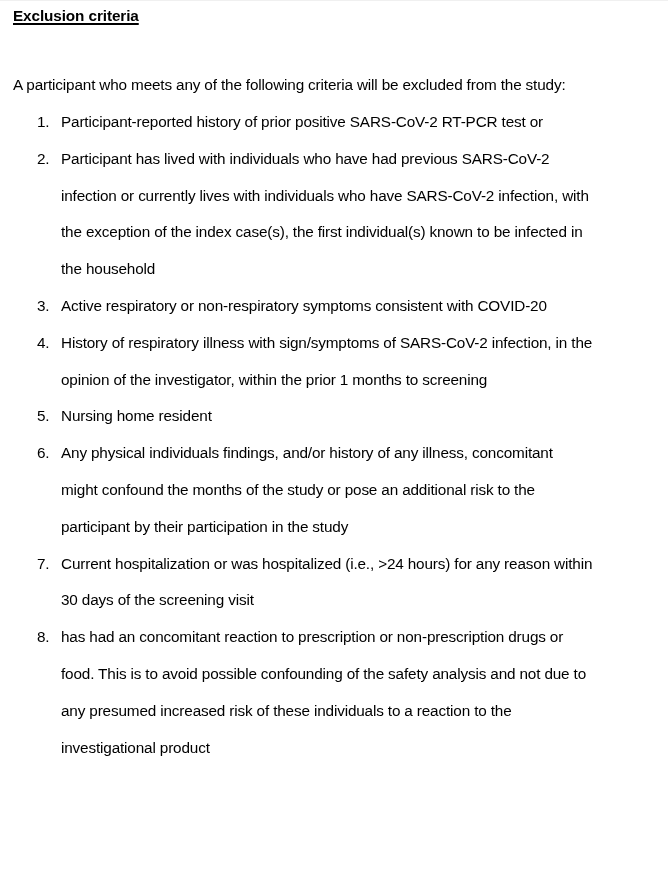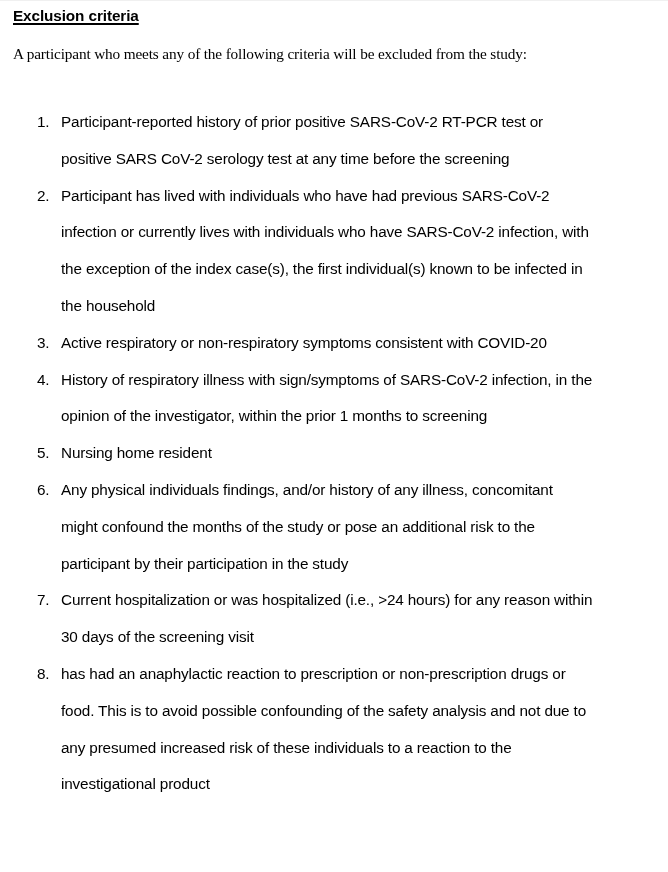--- a/index.html
+++ b/index.html
@@ -32,24 +32,23 @@
       font-weight: bold;
       font-size: 15.3px;
       text-decoration: underline;
       text-underline-offset: 2px;
       text-decoration-thickness: 1.5px;
       letter-spacing: -0.1px;
     }
     .intro {
       position: absolute;
       left: 13px;
-      top: 44px;
+      top: 75px;
       letter-spacing: -0.15px;
       white-space: nowrap;
-      font-family: Liberation Serif, serif;
     }
     .criteria-list {
       position: absolute;
       left: 0;
       top: 111px;
       margin: 0;
       padding: 0;
       list-style: none;
     }
     .criterion {
@@ -74,21 +73,20 @@
 <body>
 
 <div class="page">
   <div class="heading">Exclusion criteria</div>
   <div class="intro">A participant who meets any of the following criteria will be excluded from the study:</div>
 
   <ol class="criteria-list">
     <li class="criterion">
       <span class="criterion-number line">1.</span>
       <span class="line">Participant-reported history of prior positive SARS-CoV-2 RT-PCR test or</span>
-      <span class="line">positive SARS CoV-2 serology test at any time before the screening</span>
     </li>
     <li class="criterion">
       <span class="criterion-number line">2.</span>
       <span class="line">Participant has lived with individuals who have had previous SARS-CoV-2</span>
       <span class="line">infection or currently lives with individuals who have SARS-CoV-2 infection, with</span>
       <span class="line">the exception of the index case(s), the first individual(s) known to be infected in</span>
       <span class="line">the household</span>
     </li>
     <li class="criterion">
       <span class="criterion-number line">3.</span>
@@ -109,19 +107,19 @@
       <span class="line">might confound the months of the study or pose an additional risk to the</span>
       <span class="line">participant by their participation in the study</span>
     </li>
     <li class="criterion">
       <span class="criterion-number line">7.</span>
       <span class="line">Current hospitalization or was hospitalized (i.e., &gt;24 hours) for any reason within</span>
       <span class="line">30 days of the screening visit</span>
     </li>
     <li class="criterion">
       <span class="criterion-number line">8.</span>
-      <span class="line">has had an anaphylactic reaction to prescription or non-prescription drugs or</span>
+      <span class="line">has had an concomitant reaction to prescription or non-prescription drugs or</span>
       <span class="line">food. This is to avoid possible confounding of the safety analysis and not due to</span>
       <span class="line">any presumed increased risk of these individuals to a reaction to the</span>
       <span class="line">investigational product</span>
     </li>
   </ol>
 </div>
 
 </body></html>

